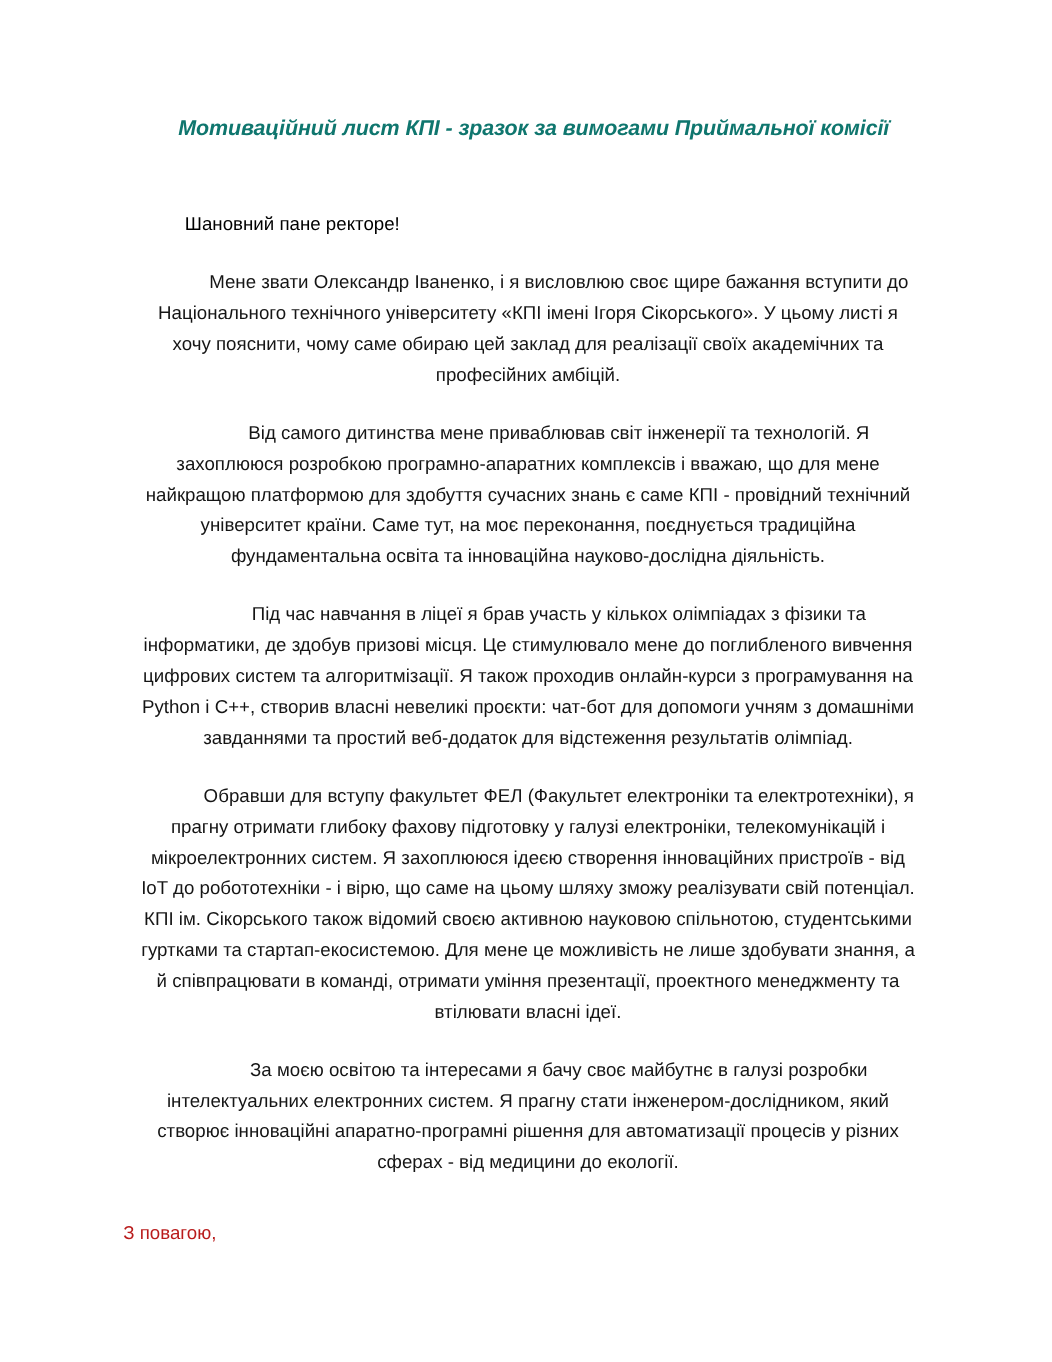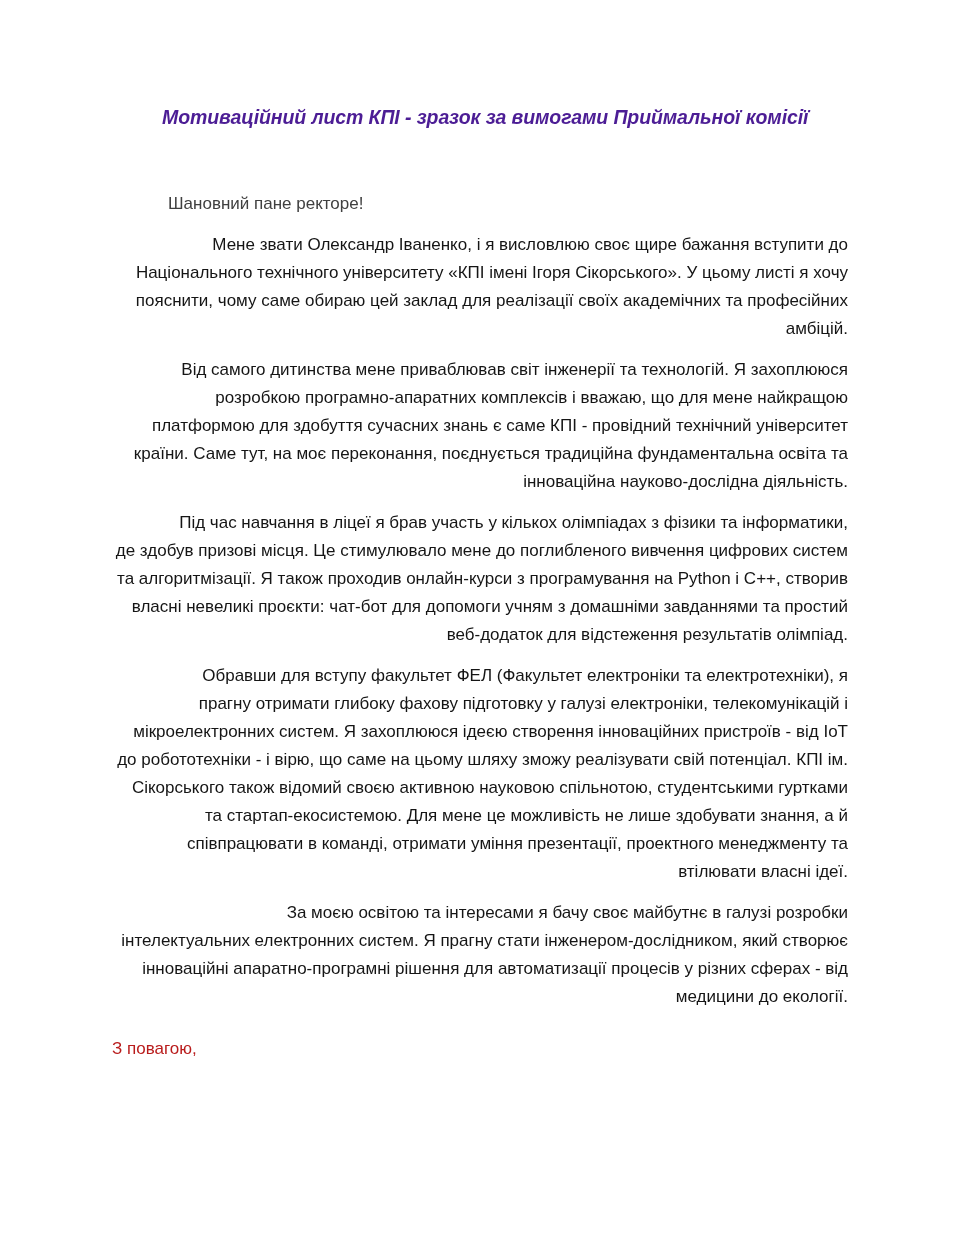--- a/index.html
+++ b/index.html
@@ -24,41 +24,41 @@
     left: 112px;
     top: 0;
     width: 736px;
   }
   .doc-title {
     font-size: 19.5px;
     font-weight: bold;
     font-style: italic;
     line-height: 26px;
     letter-spacing: -0.1px;
-    color: #4c1d95;
+    color: #0f766e;
     margin: 0;
     padding-top: 104px;
     padding-left: 50px;
     white-space: nowrap;
   }
   .greeting {
     font-size: 17px;
     line-height: 28px;
     margin: 0;
     padding-top: 60px;
     text-indent: 56px;
-    color: #404040;
+    color: #000000;
   }
   .para {
     font-size: 17px;
     line-height: 28px;
-    margin: 0;
+    margin: 12px;
     padding-top: 13px;
     text-indent: 56px;
-    text-align: right;
+    text-align: center;
     color: #151515;
   }
   .para:first-of-type {
     padding-top: 0;
   }
   .signature-block {
     margin: 0;
     padding-top: 24px;
   }
   .sig-line {

